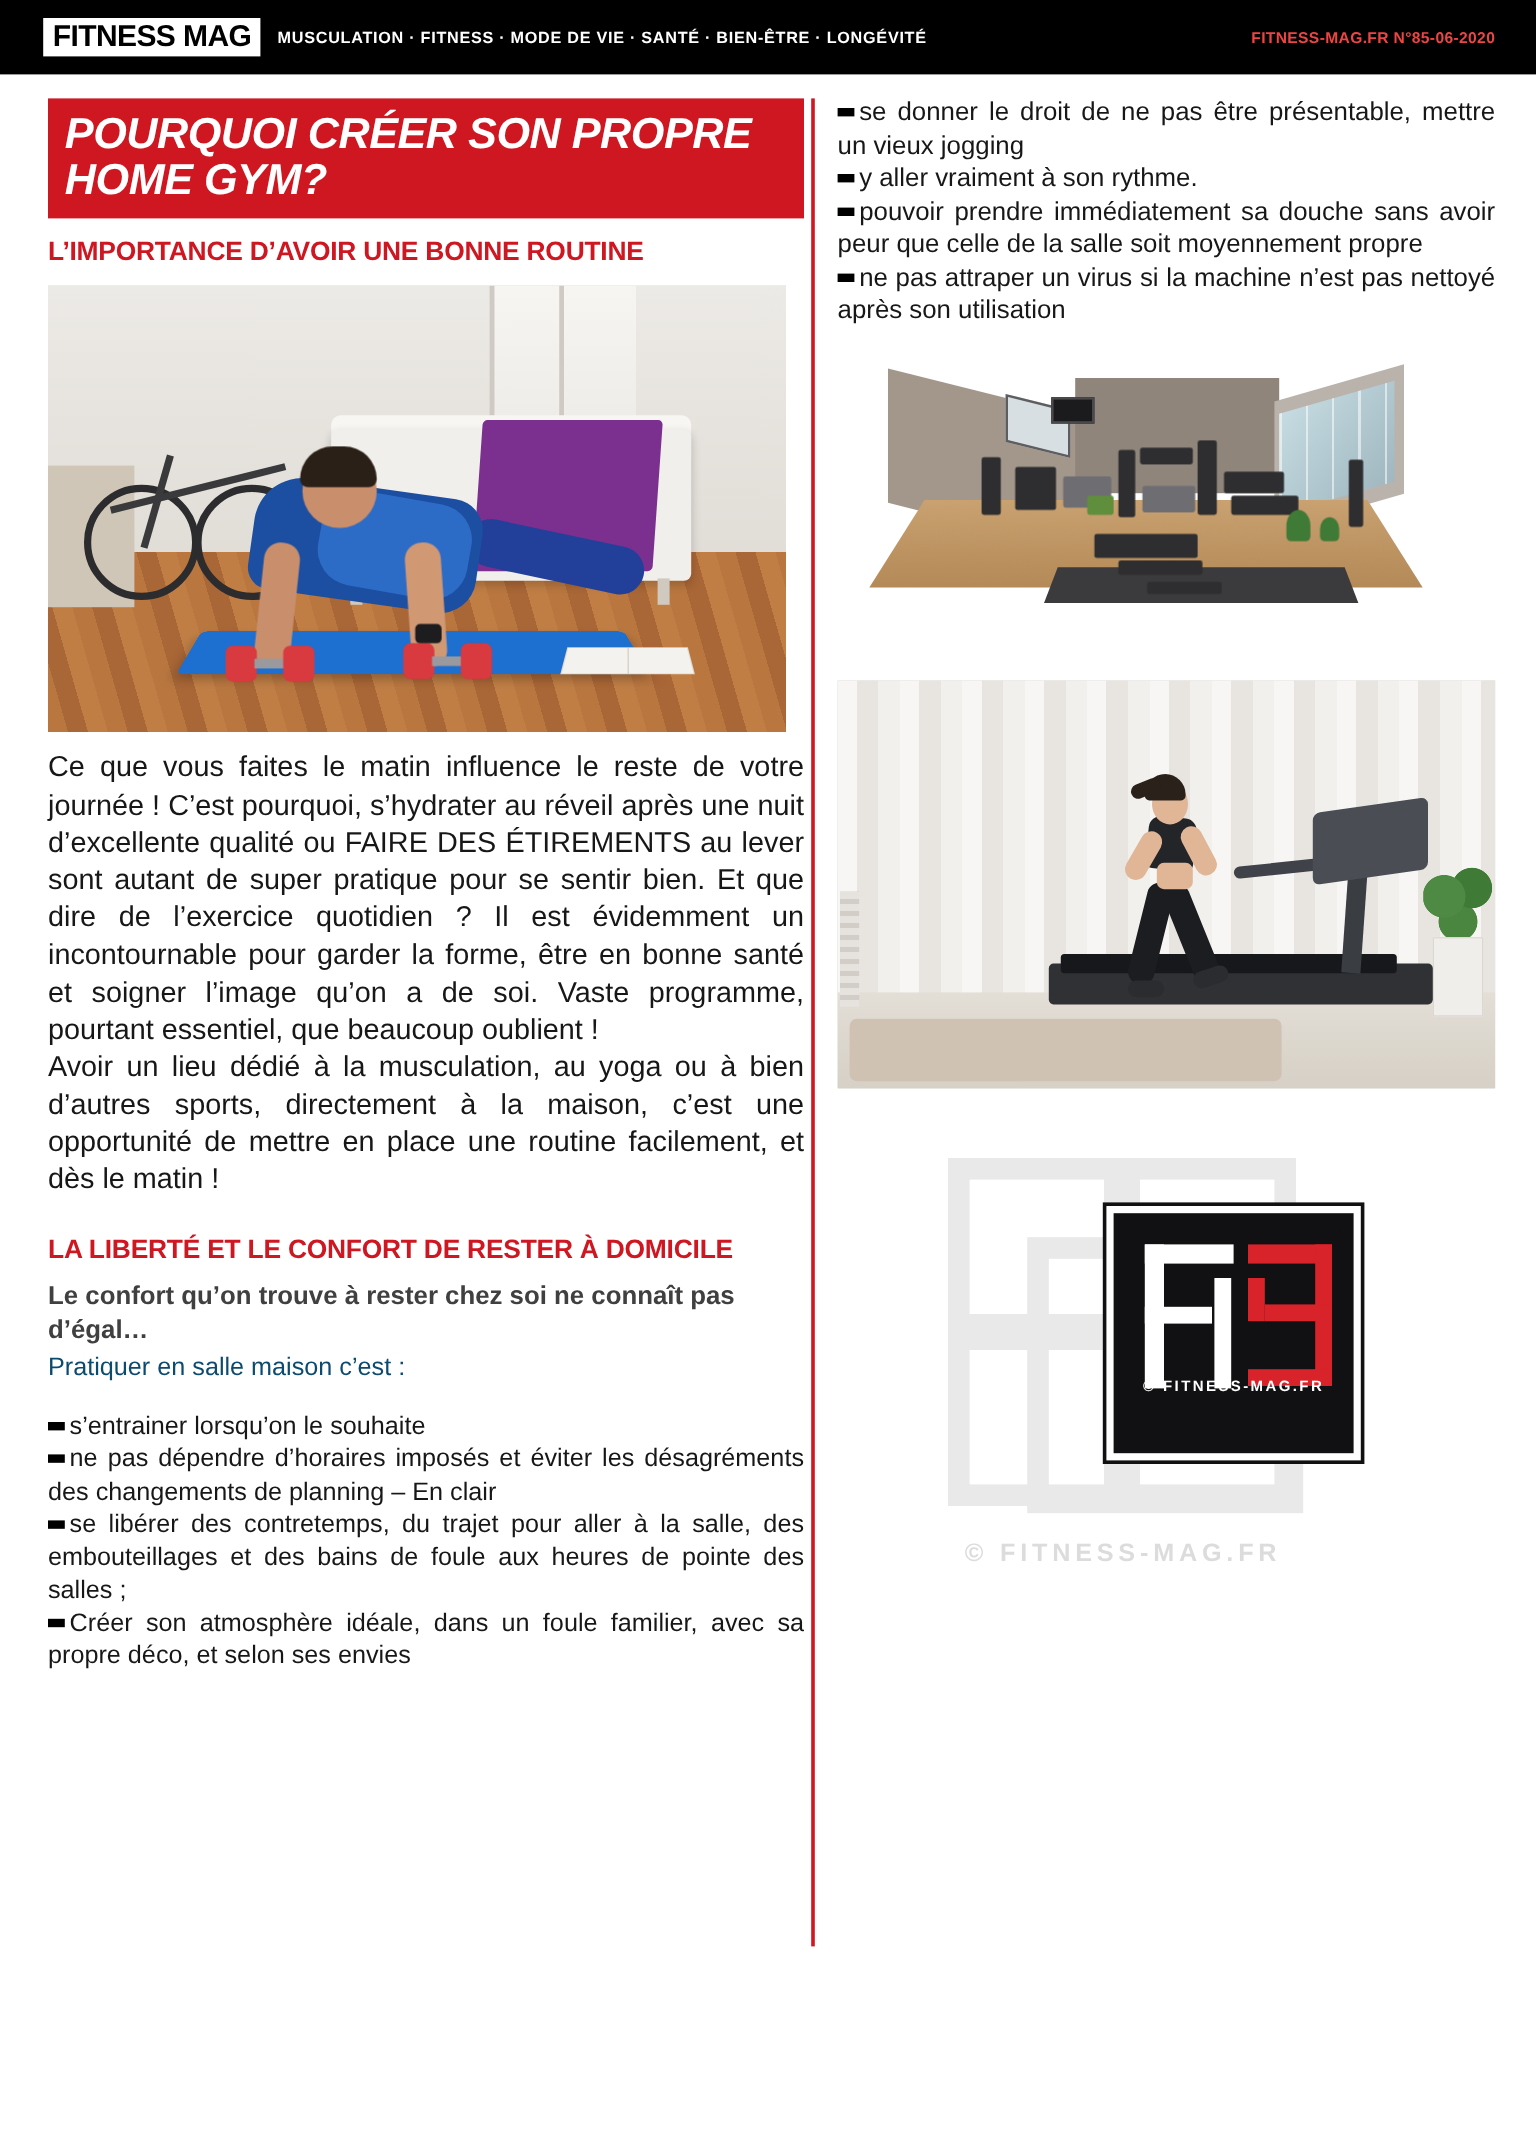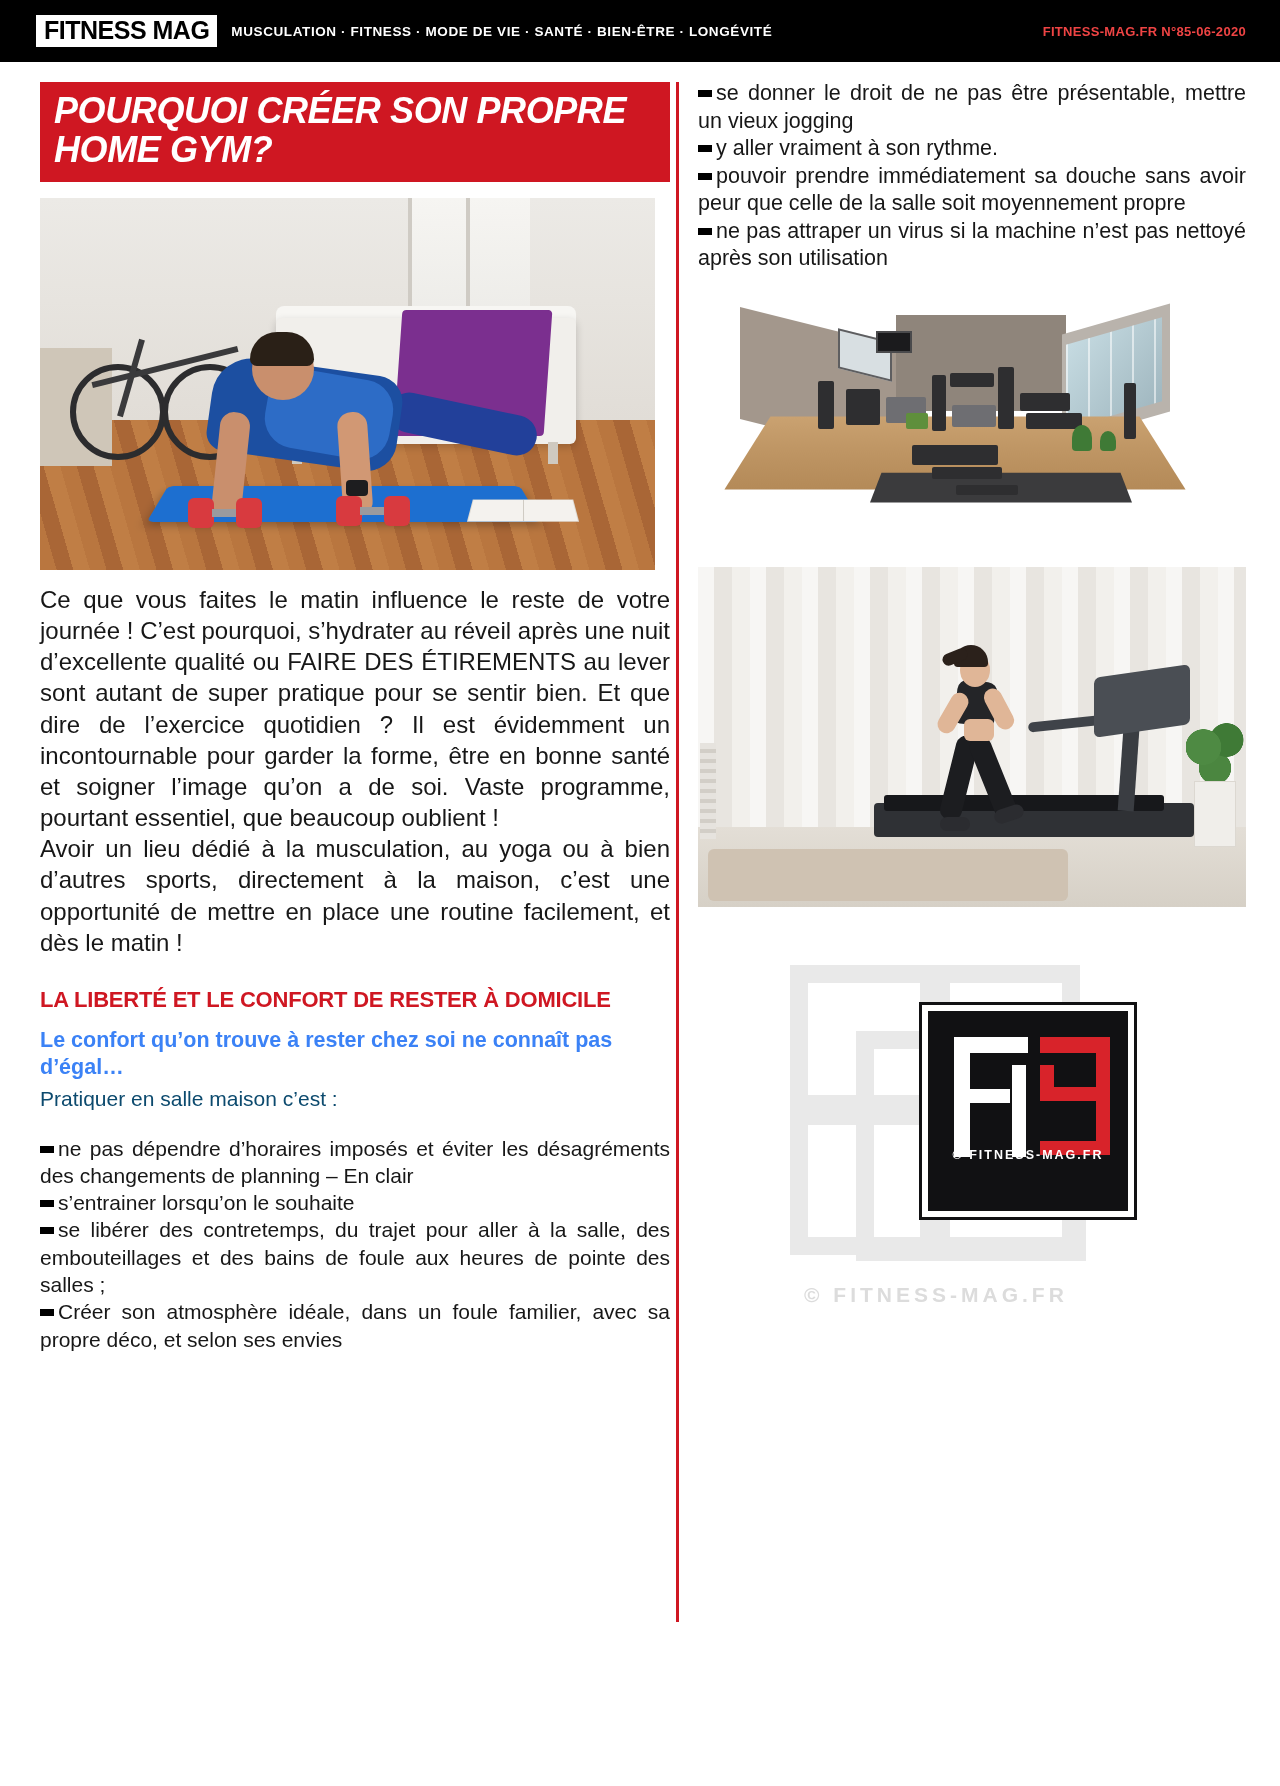--- a/index.html
+++ b/index.html
@@ -217,21 +217,21 @@
     text-align: justify;
     color: #171717;
     margin-top: 14px;
   }
   .body-text p { margin: 0; }
   .lead-bold {
     font-size: 21.5px;
     font-weight: bold;
     line-height: 1.27;
     margin-top: 14px;
-    color: #3b82f6;
+    color: #404040;
   }
   .plain {
     font-size: 21px;
     line-height: 1.3;
     margin-top: 4px;
     color: #0c4a6e;
   }
   .bullets {
     font-size: 21px;
     line-height: 1.30;
@@ -312,20 +312,21 @@
 </div>
 
 <div class="page">
 
   <div class="col-left">
 
     <div>
       <div class="title-block">POURQUOI CRÉER SON PROPRE HOME GYM?</div>
     </div>
 
+    <div class="subhead">L’IMPORTANCE D’AVOIR UNE BONNE ROUTINE</div>
 
     <div class="photo photo-hero">
       <div class="hero-wall"></div>
       <div class="hero-window"></div>
       <div class="hero-floor"></div>
       <div class="hero-cabinet"></div>
       <div class="hero-sofa-back"></div>
       <div class="hero-sofa"></div>
       <div class="hero-throw"></div>
       <div class="hero-sofa-leg" style="left:252px"></div>
@@ -363,22 +364,22 @@
       <p>Avoir un lieu dédié à la musculation, au yoga ou à bien d’autres sports, directement à la maison, c’est une opportunité de mettre en place une routine facilement, et dès le matin !</p>
     </div>
 
     <div class="subhead second">LA LIBERTÉ ET LE CONFORT DE RESTER À DOMICILE</div>
 
     <div class="lead-bold">Le confort qu’on trouve à rester chez soi ne connaît pas d’égal…</div>
 
     <div class="plain">Pratiquer en salle maison c’est :</div>
 
     <div class="bullets">
+      <span class="bl"><span class="dash"></span><span>s’entrainer lorsqu’on le souhaite</span></span>
       <span class="bl"><span class="dash"></span><span>ne pas dépendre d’horaires imposés et éviter les désagréments des changements de planning – En clair</span></span>
-      <span class="bl"><span class="dash"></span><span>s’entrainer lorsqu’on le souhaite</span></span>
       <span class="bl"><span class="dash"></span><span>se libérer des contretemps, du trajet pour aller à la salle, des embouteillages et des bains de foule aux heures de pointe des salles ;</span></span>
       <span class="bl"><span class="dash"></span><span>Créer son atmosphère idéale, dans un foule familier, avec sa propre déco, et selon ses envies</span></span>
     </div>
   </div>
 
   <div class="divider"></div>
 
   <div class="col-right">
 
     <div class="bullets right-bullets">

